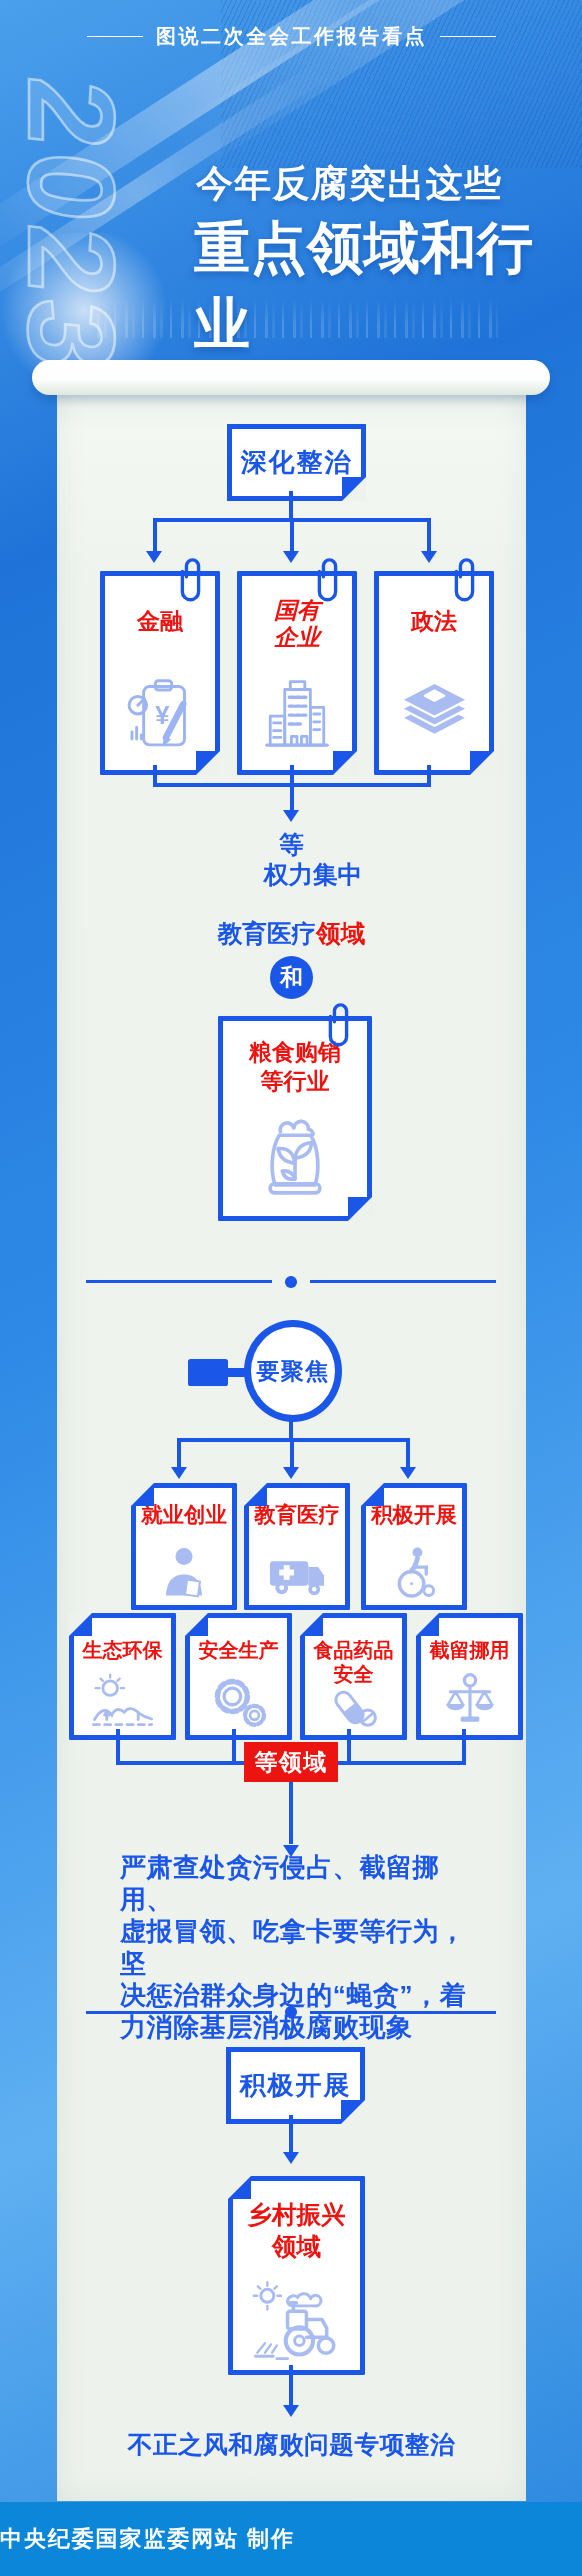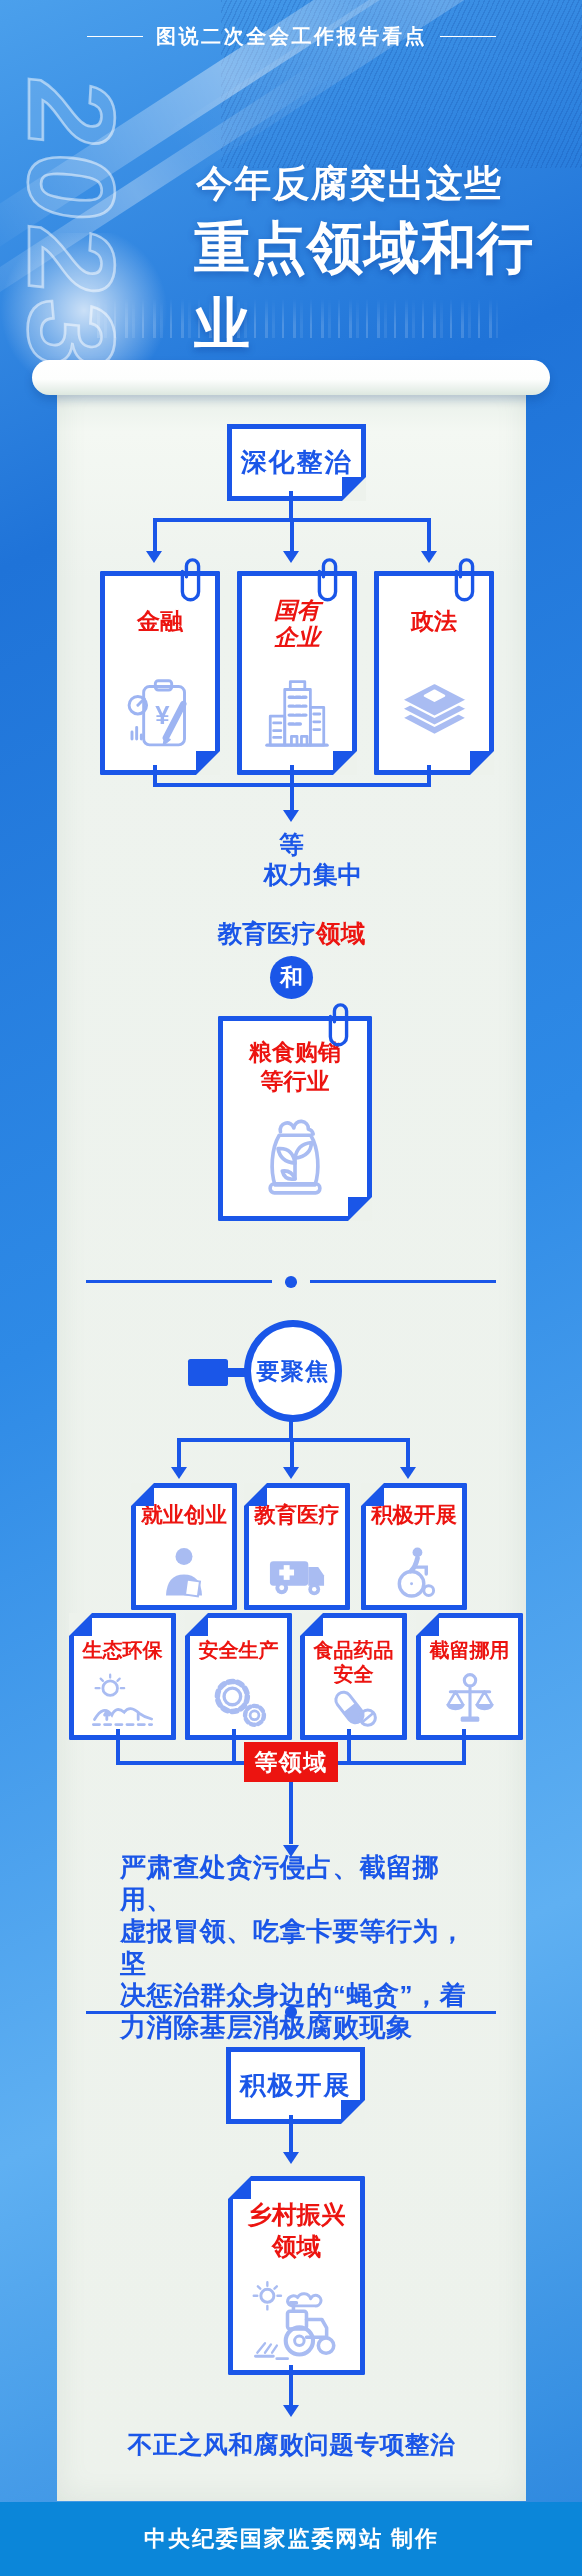--- a/index.html
+++ b/index.html
@@ -74,21 +74,21 @@
   .lb-sm{font-size:20px;line-height:24px;margin-top:20px;}
   .lb-xl{font-size:24.6px;line-height:32px;margin-top:18px;}
   .ic{position:absolute;left:0;right:0;display:flex;justify-content:center;}
   .ctext{position:absolute;left:0;right:0;text-align:center;color:var(--blue);font-weight:900;z-index:4;}
   .sumline{font-size:24.6px;line-height:30px;}
   .circle-and{position:absolute;width:43px;height:43px;border-radius:50%;background:var(--blue);color:#fff;
     display:flex;align-items:center;justify-content:center;font-size:23px;font-weight:900;z-index:4;}
   .para{position:absolute;left:120px;top:1851px;width:362px;color:var(--blue);font-size:26px;
     font-weight:900;line-height:32px;letter-spacing:0.6px;z-index:4;}
   .footer{position:absolute;left:0;top:2502px;width:583px;height:74px;background:var(--footer);
-    display:flex;align-items:center;justify-content:center;color:#fff;font-size:22px;font-weight:700;
+    display:flex;align-items:center;justify-content:flex-start;color:#fff;font-size:22px;font-weight:700;
     letter-spacing:1.9px;z-index:7;}
 </style>
 </head>
 <body>
 
 <div class="page">
 
   <div class="hatch"></div>
   <div class="beam b1"></div>
   <div class="beam b2"></div>

